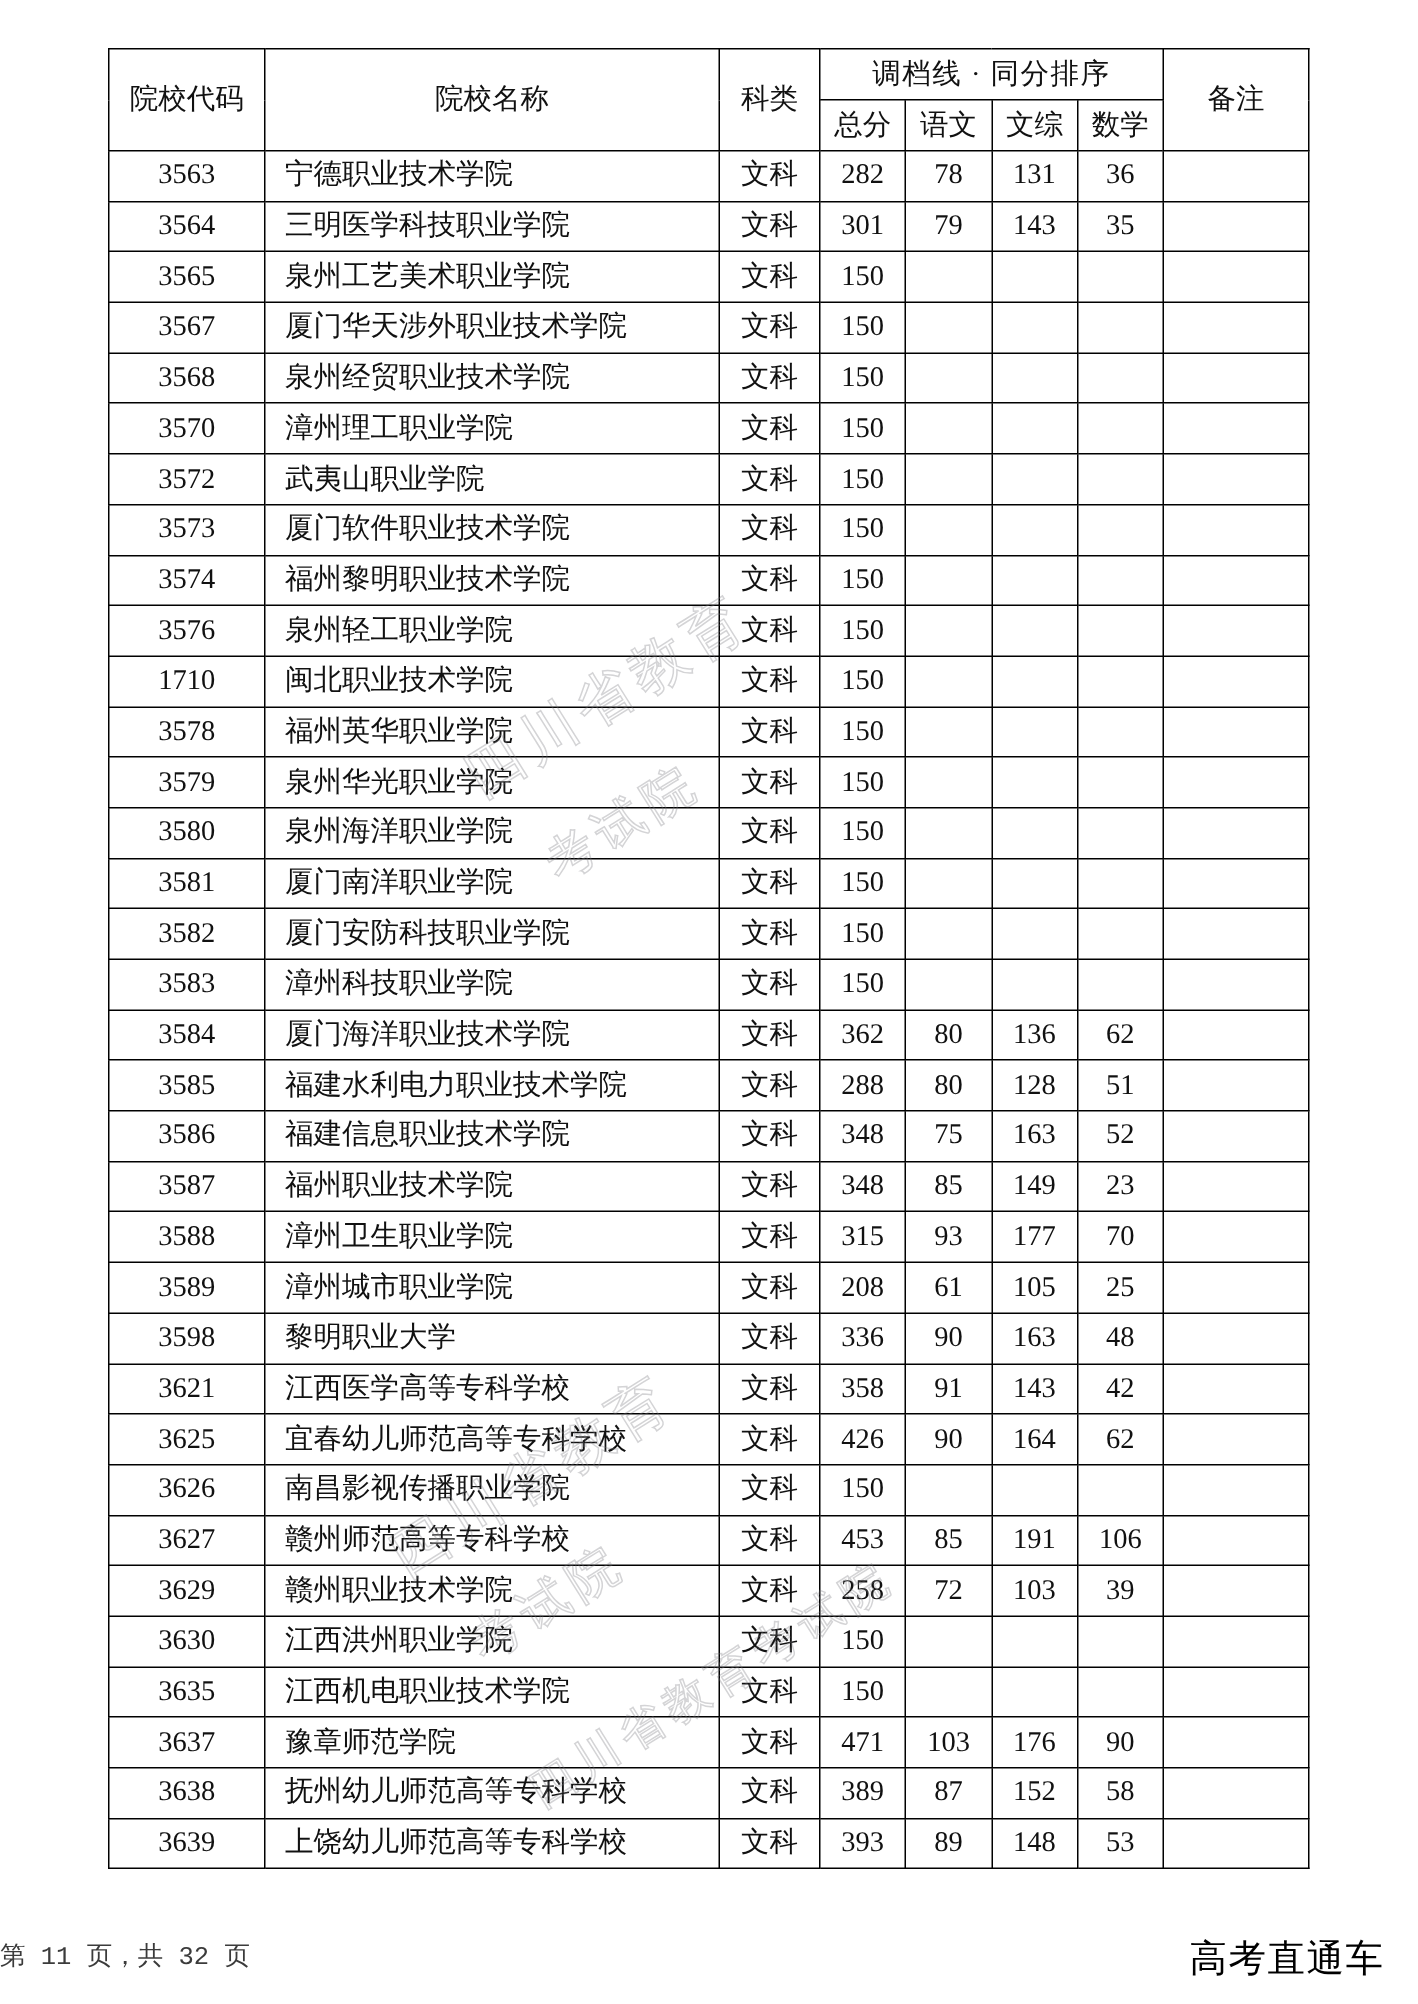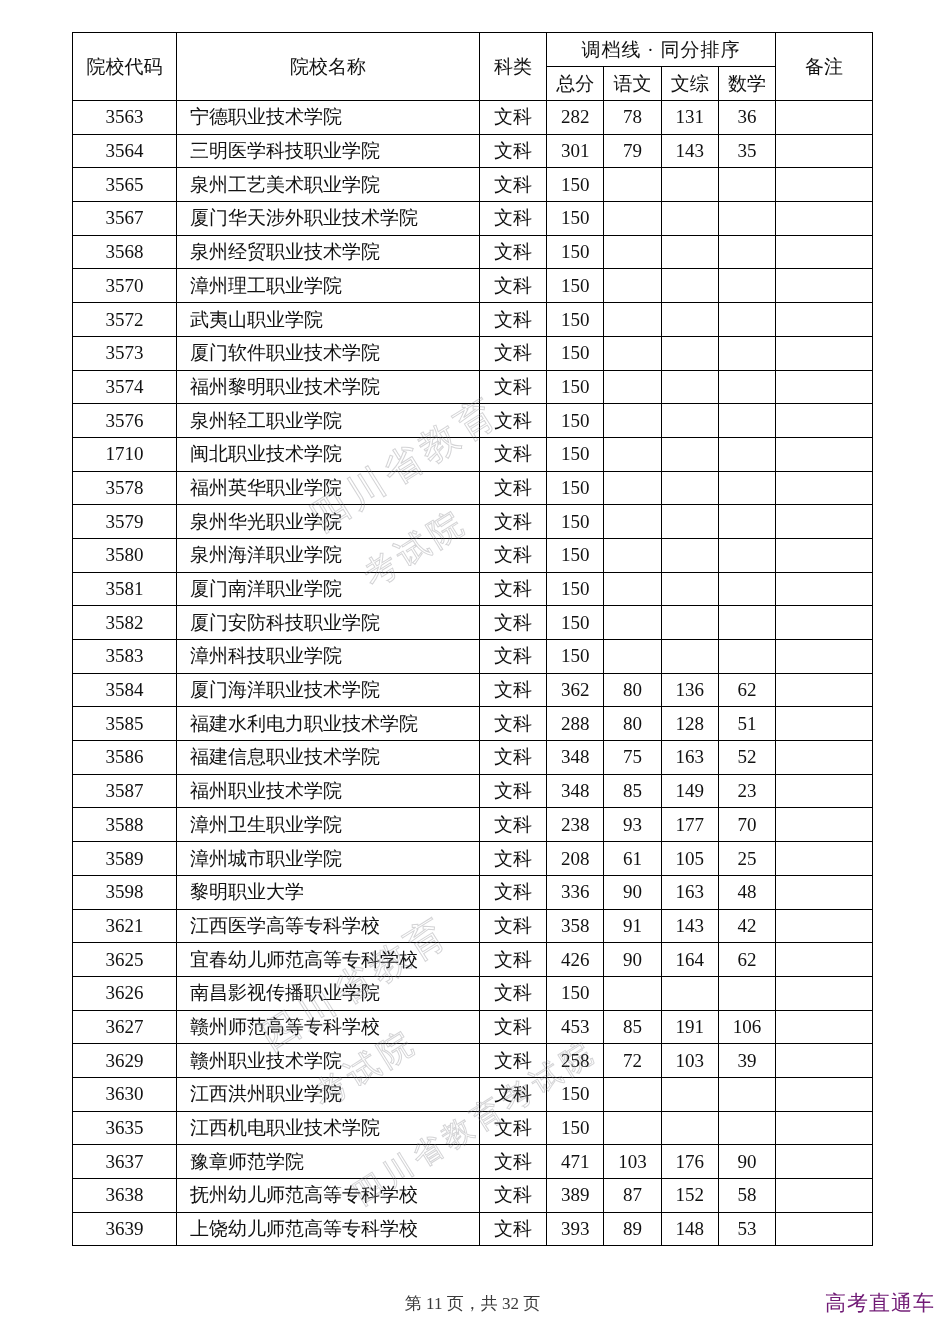--- a/index.html
+++ b/index.html
@@ -94,32 +94,32 @@
     left: 0;
     top: 1292px;
     width: 945px;
     height: 40px;
     z-index: 2;
   }
   #page-number {
     position: absolute;
     left: 0; top: 0;
     width: 945px;
-    text-align: center;
+    text-align: left;
     font-size: 17px;
     color: #3b3b3b;
-    font-family: Liberation Serif, serif;
+    font-family: Liberation Mono, monospace;
   }
   #brand-mark {
     position: absolute;
-    right: 10px;
+    right: 22px;
     top: -3px;
-    font-size: 21px;
+    font-size: 25px;
     letter-spacing: 1px;
-    color: #701a75;
+    color: #000000;
     font-family: "Liberation Serif", "DejaVu Serif", serif;
   }
 </style>
 </head>
 <body>
 
 <div id="watermark-layer">
   <div class="wm w1">四川省教育</div>
   <div class="wm w2">考试院</div>
   <div class="wm w3">四川省教育</div>
@@ -352,21 +352,21 @@
           <td class="c-total">348</td>
           <td class="c-yuwen">85</td>
           <td class="c-wenzong">149</td>
           <td class="c-shuxue">23</td>
           <td class="c-beizhu"></td>
         </tr>
         <tr>
           <td class="c-code">3588</td>
           <td class="c-name">漳州卫生职业学院</td>
           <td class="c-kelei">文科</td>
-          <td class="c-total">238</td>
+          <td class="c-total">315</td>
           <td class="c-yuwen">93</td>
           <td class="c-wenzong">177</td>
           <td class="c-shuxue">70</td>
           <td class="c-beizhu"></td>
         </tr>
         <tr>
           <td class="c-code">3589</td>
           <td class="c-name">漳州城市职业学院</td>
           <td class="c-kelei">文科</td>
           <td class="c-total">208</td>

